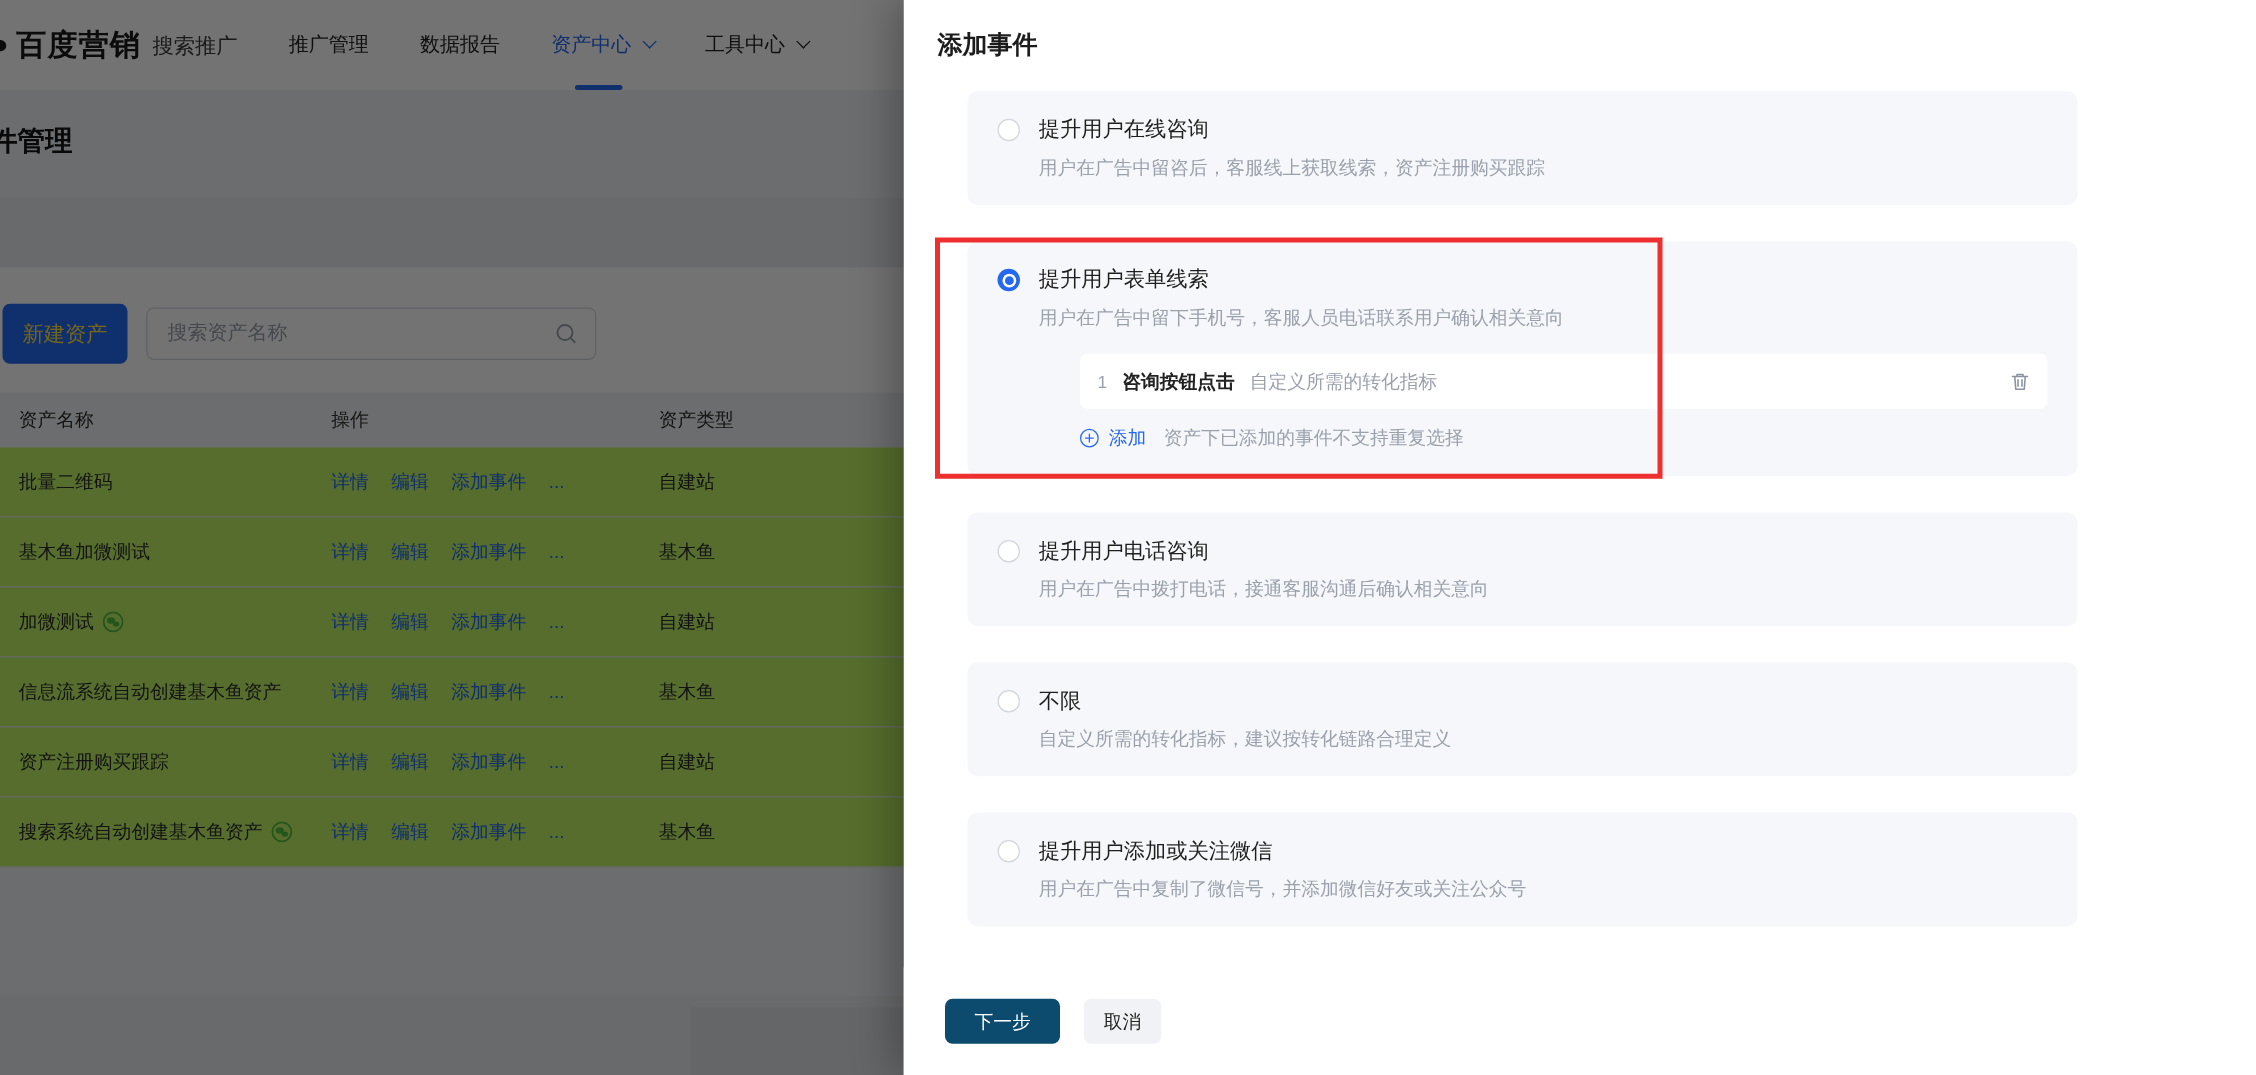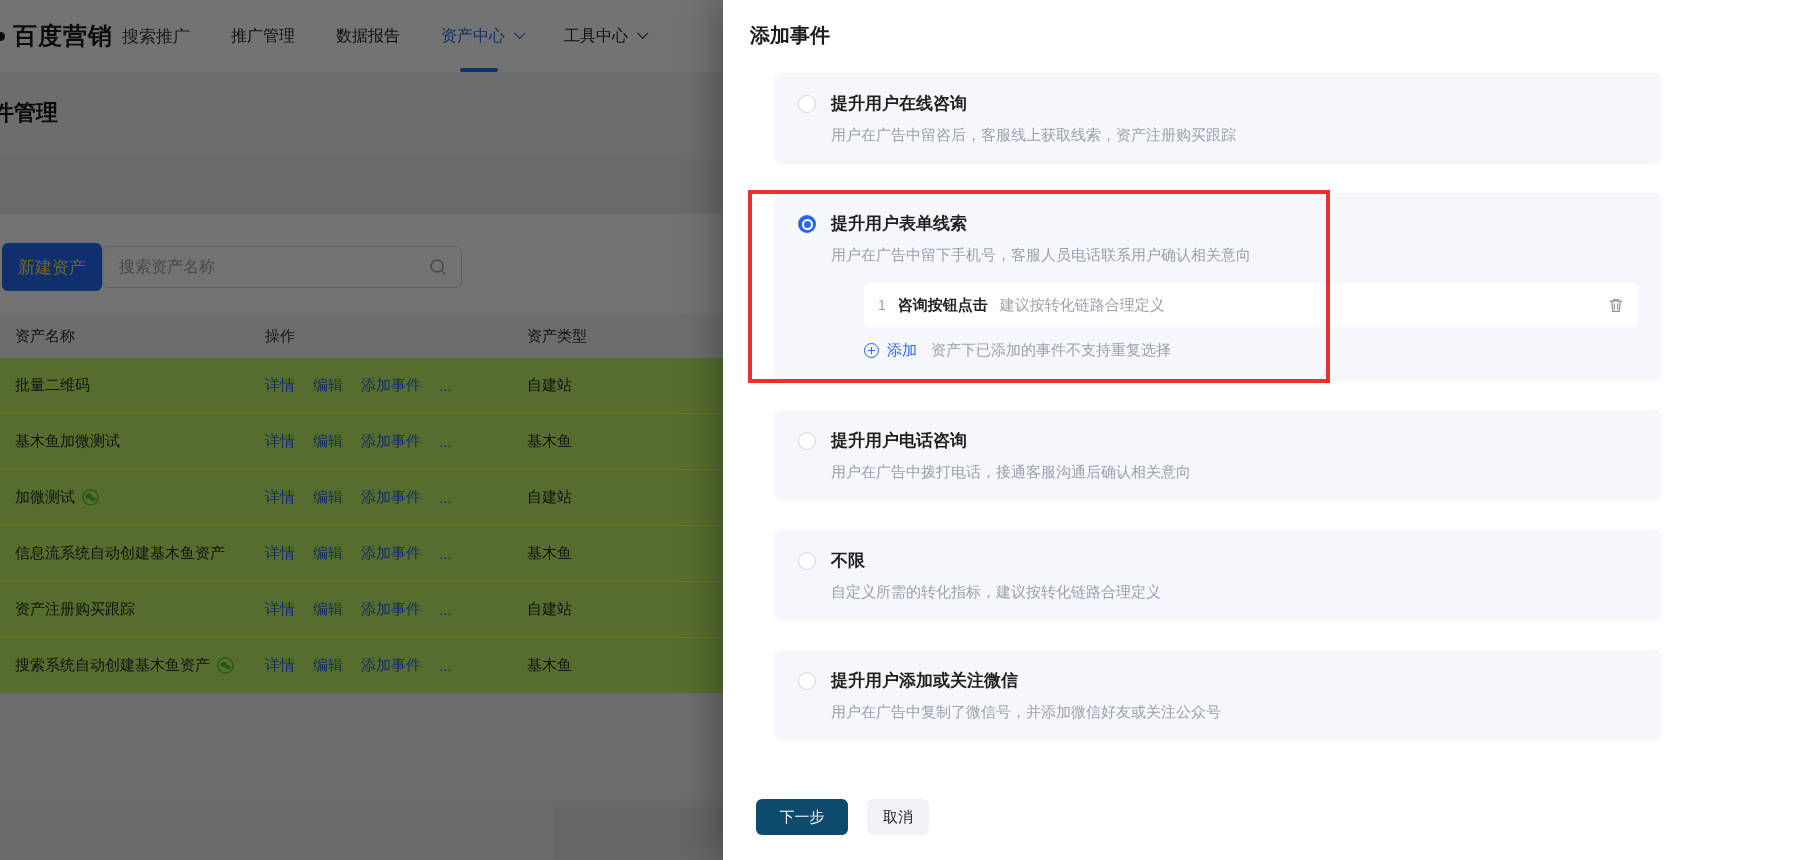--- a/index.html
+++ b/index.html
@@ -15,21 +15,21 @@
   .nav-item { font-size:16px; color:#222; margin-left:41px; height:72px; display:flex; align-items:center; position:relative; cursor:pointer; }
   .nav-item.active { color:#2468F2; font-weight:500; }
   .nav-item.active .bar { position:absolute; bottom:0; left:50%; transform:translateX(-58%); width:38px; height:4px; border-radius:2px; background:#2468F2; }
   .chev { width:8px; height:8px; border-right:1.6px solid currentColor; border-bottom:1.6px solid currentColor; transform:rotate(45deg) translateY(-1px); display:inline-block; margin-left:10px; margin-top:-4px; }
 
   .page-title { position:absolute; left:-8px; top:98px; font-size:22px; font-weight:600; color:#141414; }
   .band { position:absolute; left:0; top:158px; width:100%; height:56px; background:#e9ebf0; }
   .content-card { position:absolute; left:0; top:214px; width:100%; height:476px; background:#fff; }
 
   .btn-new { position:absolute; left:2px; top:29px; width:100px; height:48px; background:#2468F2; color:#fde047; font-size:17px; border:none; border-radius:6px; cursor:pointer; }
-  .search-box { position:absolute; left:102px; top:32px; width:360px; height:42px; background:#fff; border:1px solid #d4d7de; border-radius:6px; display:flex; align-items:center; }
+  .search-box { position:absolute; left:117px; top:32px; width:360px; height:42px; background:#fff; border:1px solid #d4d7de; border-radius:6px; display:flex; align-items:center; }
   .search-box input { flex:1; border:none; outline:none; background:transparent; font-size:16px; color:#444; padding:0 10px 0 16px; font-family:inherit; }
   .search-box input::placeholder { color:#9aa0ab; }
   .search-ic { margin-right:14px; display:flex; }
 
   .tbl { position:absolute; left:0; top:100px; width:723px; font-size:15px; }
   .thead { display:flex; align-items:center; height:44px; background:#f0f1f4; color:#333; }
   .trow { display:flex; align-items:center; height:56px; background:#bef264; border-bottom:1px solid #ebedf0; }
   .c-name { width:250px; padding-left:15px; display:flex; align-items:center; gap:7px; color:#2b2b2b; }
   .c-ops  { width:265px; padding-left:15px; display:flex; align-items:center; gap:18px; }
   .c-type { flex:1; padding-left:12px; color:#2b2b2b; }
@@ -45,21 +45,21 @@
   
   .drawer { position:absolute; top:0; left:723px; width:1082px; height:860px; background:#fff; z-index:20; box-shadow:-10px 0 30px rgba(0,0,0,.25); }
   .drawer-title { padding:22px 0 0 27px; font-size:20px; font-weight:600; color:#1c1c1c; }
   .opt-list { margin:24px 143px 0 51px; display:flex; flex-direction:column; gap:29px; }
   .opt-card { background:#f6f7fa; border-radius:8px; padding:19px 24px; display:flex; position:relative; }
   .radio { flex:0 0 18px; width:18px; height:18px; border-radius:50%; background:#fff; border:1.5px solid #d2d6de; margin:3px 15px 0 0; cursor:pointer; }
   .radio.sel { border:none; background:#2468F2; display:flex; align-items:center; justify-content:center; }
   .radio.sel .ring { width:11px; height:11px; border-radius:50%; background:#fff; display:flex; align-items:center; justify-content:center; }
   .radio.sel .dot { width:7px; height:7px; border-radius:50%; background:#2468F2; }
   .opt-body { flex:1; }
-  .opt-title { font-size:17px; color:#1f1f1f; font-weight:700; line-height:24px; margin-bottom:8px; }
+  .opt-title { font-size:17px; color:#1f1f1f; font-weight:400; line-height:24px; margin-bottom:8px; }
   .opt-desc { font-size:15px; color:#9aa1ac; line-height:21px; }
 
   .event-row { margin:18px 0 0 33px; height:44px; background:#fff; border-radius:6px; display:flex; align-items:center; padding:0 14px; gap:12px; }
   .ev-idx { color:#9aa1ac; font-size:14px; }
   .ev-name { color:#222; font-size:15px; font-weight:600; }
   .ev-desc { color:#9aa1ac; font-size:15px; flex:1; }
   .trash { display:flex; cursor:pointer; }
 
   .add-row { margin:14px 0 2px 33px; display:flex; align-items:center; gap:8px; }
   .cplus { width:15px; height:15px; border:1.4px solid #2468F2; border-radius:50%; position:relative; }
@@ -241,21 +241,21 @@
           <span class="ring">
             <span class="dot"></span>
           </span>
         </span>
       <div class="opt-body">
         <div class="opt-title">提升用户表单线索</div>
         <div class="opt-desc">用户在广告中留下手机号，客服人员电话联系用户确认相关意向</div>
         <div class="event-row">
           <span class="ev-idx">1</span>
           <span class="ev-name">咨询按钮点击</span>
-          <span class="ev-desc">建议按转化链路合理定义</span>
+          <span class="ev-desc">自定义所需的转化指标</span>
           <span class="trash">
             <svg width="16" height="17" viewBox="0 0 16 17">
                 <path d="M2 4.2h12 M5.6 4.2V2.6h4.8v1.6 M3.8 4.2l.8 10.2h6.8l.8-10.2 M6.4 6.8v5.2 M9.6 6.8v5.2" fill="none" stroke="#8a919f" stroke-width="1.25" stroke-linecap="round" stroke-linejoin="round"></path>
               </svg>
           </span>
         </div>
         <div class="add-row">
           <span class="cplus"></span>
           <span class="add-label">添加</span>
           <span class="add-note">资产下已添加的事件不支持重复选择</span>

